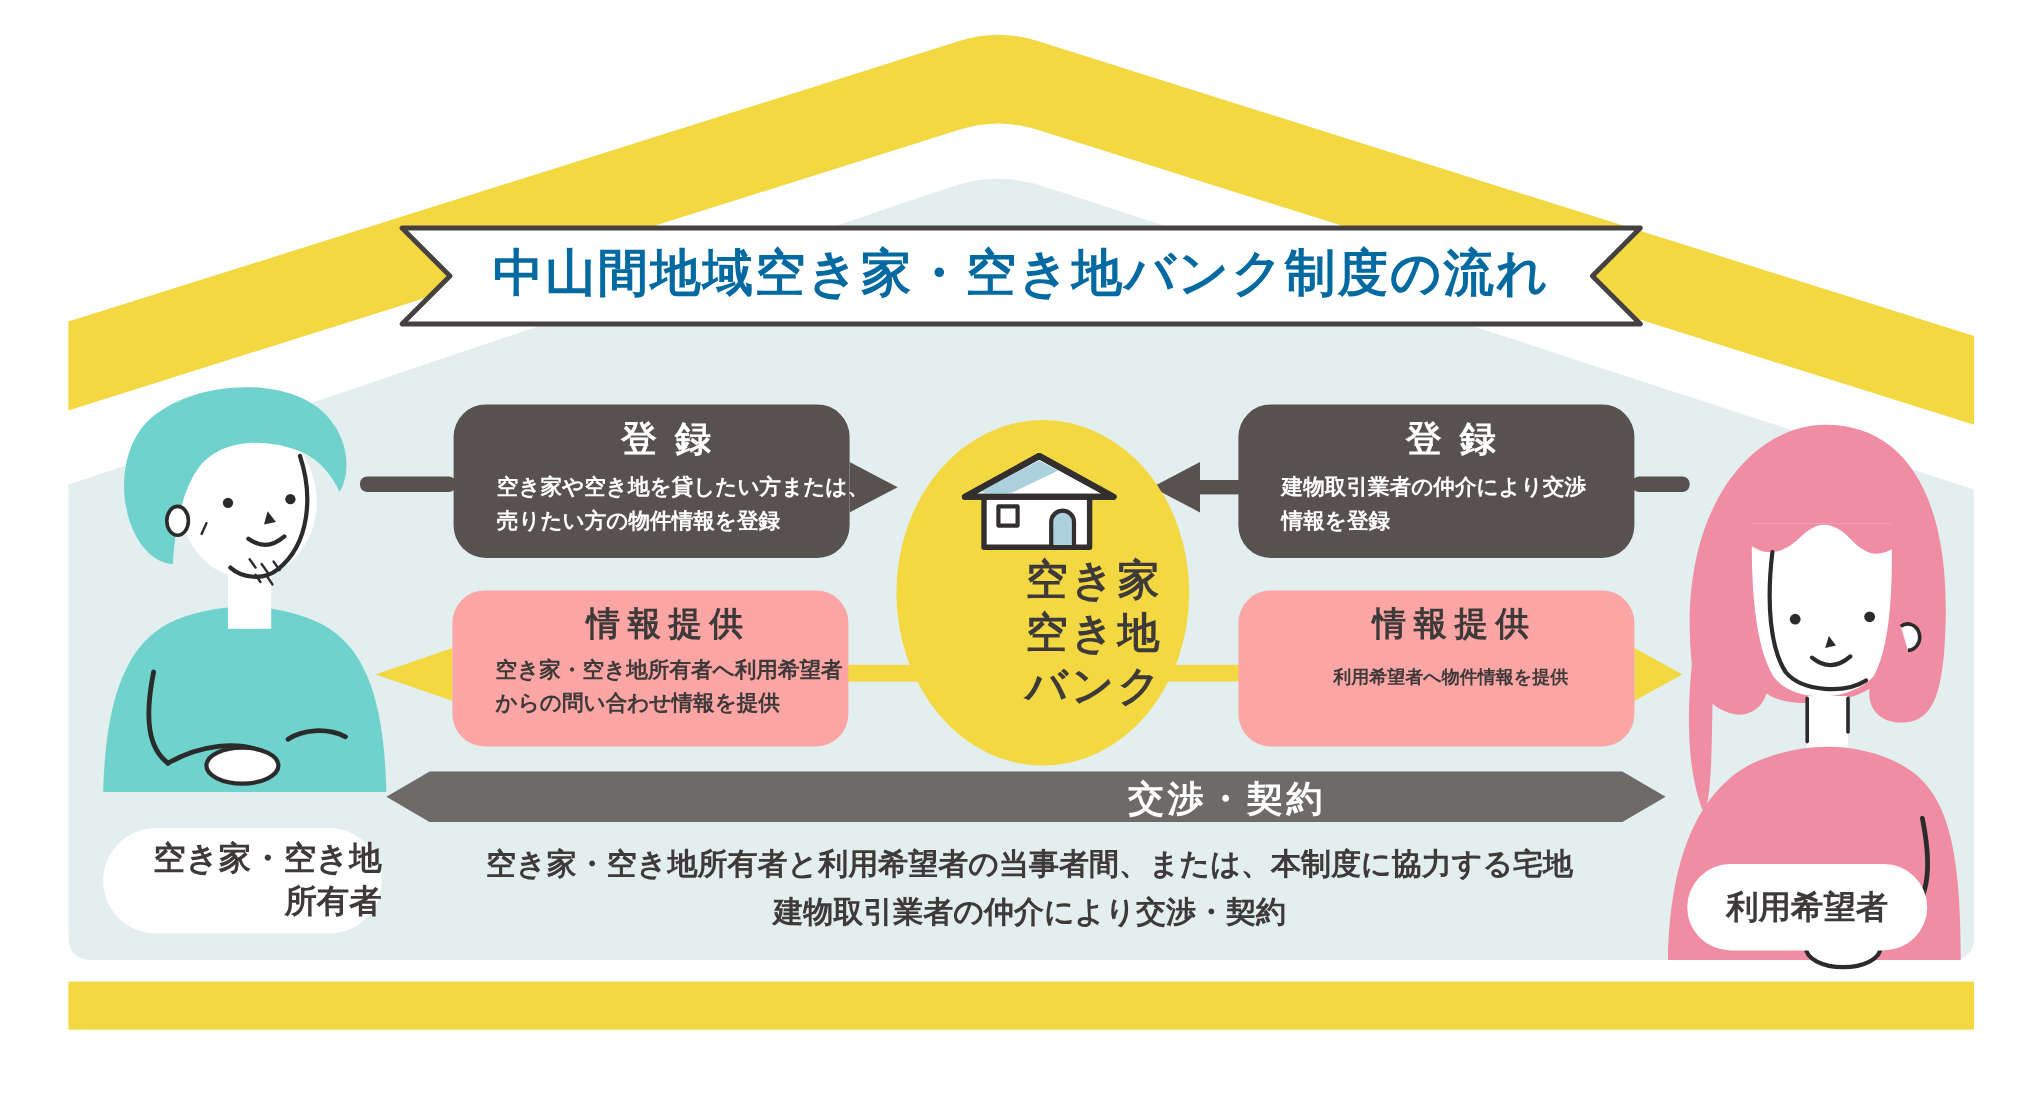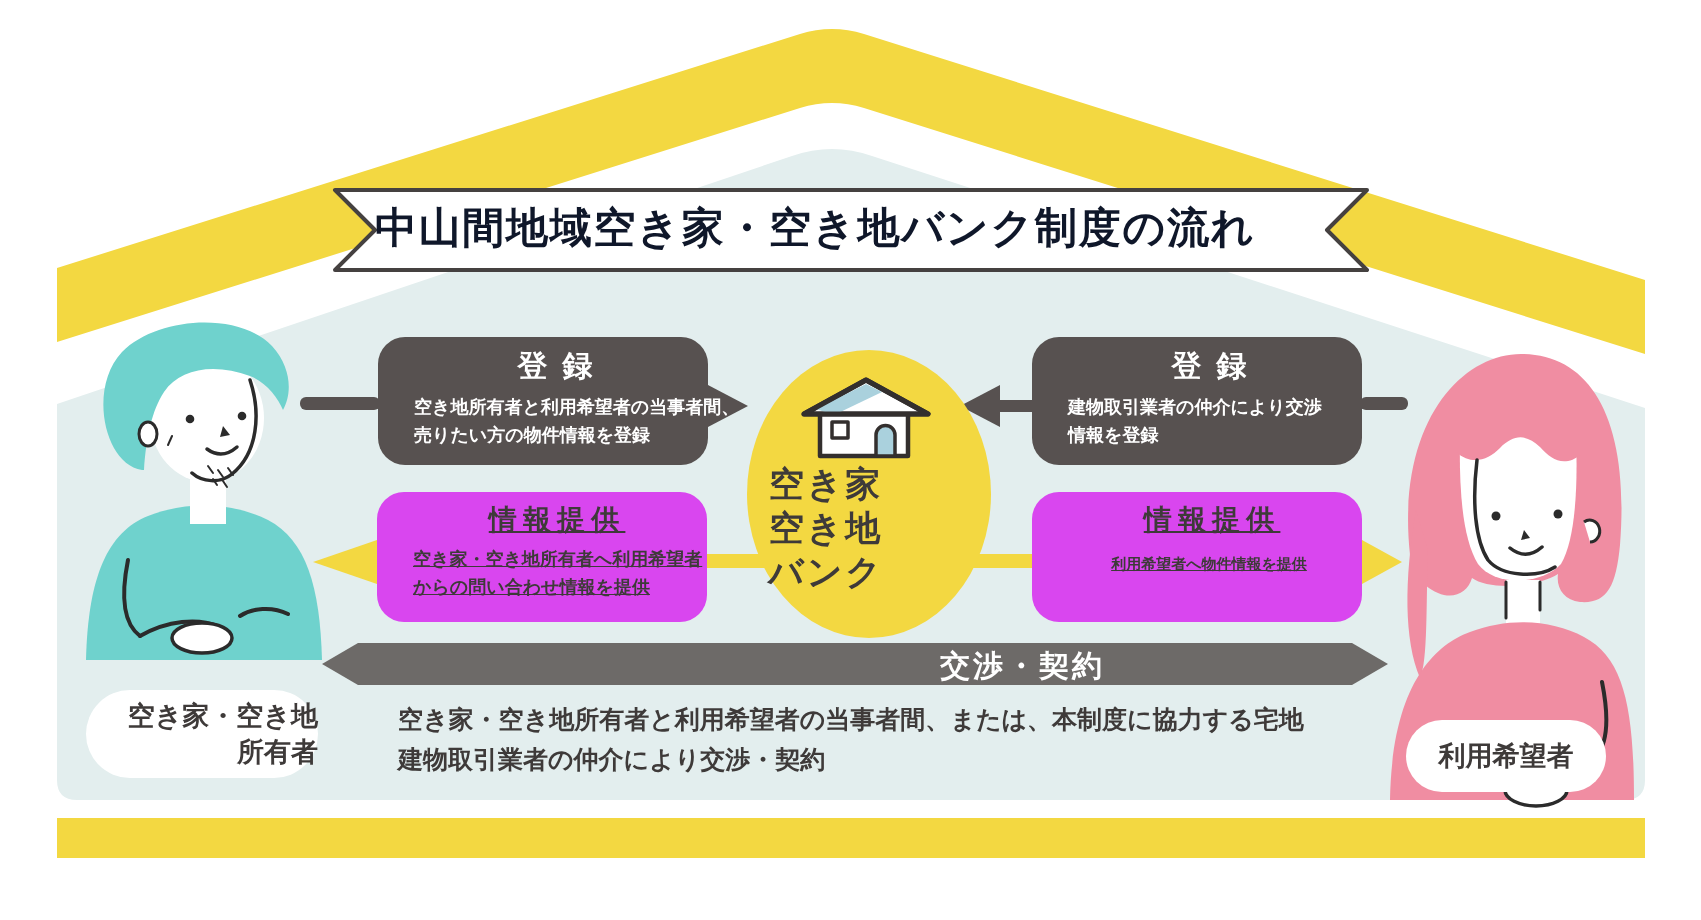--- a/index.html
+++ b/index.html
@@ -1,43 +1,43 @@
 <!DOCTYPE html>
 <html><head>
 <meta charset="utf-8">
 <style>
   html,body{margin:0;padding:0;background:#ffffff;}
   .stage{
     position:relative;width:1701px;height:920px;background:#ffffff;overflow:hidden;
     font-family:"DejaVu Sans","Liberation Sans",sans-serif;color:#3e3a39;
   }
   svg.bg{position:absolute;left:0;top:0;}
-  .txt{position:absolute;}
+  .txt{position:absolute;text-align:center;}
   .line{display:block;white-space:nowrap;}
 
   .banner-text{
-    left:375px;top:200px;width:952px;
-    font-size:42px;font-weight:bold;color:#0f172a;letter-spacing:0.04em;white-space:nowrap;
+    left:375px;top:200px;width:952px;text-align:center;
+    font-size:42px;font-weight:bold;color:#0369a1;letter-spacing:0.04em;white-space:nowrap;
   }
 
   .box{position:absolute;border-radius:27px;box-sizing:border-box;padding-left:24px;}
   .box.gray{background:#575150;color:#ffffff;}
-  .box.yellow{background:#d946ef;color:#3e3a39;text-decoration:underline;}
+  .box.yellow{background:#fca5a5;color:#3e3a39;}
   .box.g-left{left:378px;top:337px;width:330px;height:128px;}
   .box.g-right{left:1032px;top:337px;width:330px;height:128px;}
   .box.y-left{left:377px;top:492px;width:330px;height:130px;}
   .box.y-right{left:1032px;top:492px;width:330px;height:130px;}
   .box-title{text-align:center;font-weight:bold;margin-top:9px;}
   .t-register{font-size:30px;letter-spacing:0.5em;text-indent:0.5em;}
   .t-info{font-size:28px;letter-spacing:0.22em;text-indent:0.22em;}
   .box-body{margin:6px 12px 0;font-size:18px;font-weight:bold;line-height:1.55;}
   .box-body.center{text-align:center;margin-top:14px;font-size:15px;}
 
   .center-text{
-    left:704px;top:462px;width:244px;text-align:center;
+    left:790px;top:462px;width:244px;text-align:center;
     font-size:35px;font-weight:bold;line-height:44px;letter-spacing:0.08em;color:#3e3a39;
   }
 
   .bar-label{
     left:605px;top:646px;width:500px;text-align:right;
     color:#ffffff;font-size:30px;font-weight:bold;letter-spacing:0.1em;white-space:nowrap;
   }
 
   .note{left:398px;top:700px;width:920px;font-size:25px;font-weight:bold;line-height:40px;color:#3e3a39;}
 
@@ -152,21 +152,21 @@
       </g>
       <ellipse cx="168" cy="450" rx="31" ry="16" fill="#ffffff" stroke="#2b2b2b" stroke-width="3.5"></ellipse>
     </g>
   </svg>
 
   <div class="txt banner-text">中山間地域空き家・空き地バンク制度の流れ</div>
 
   <div class="box gray g-left">
     <div class="box-title t-register">登録</div>
     <div class="box-body">
-      <span class="line">空き地所有者と利用希望者の当事者間、</span>
+      <span class="line">空き家や空き地を貸したい方または、</span>
       <span class="line">売りたい方の物件情報を登録</span>
     </div>
   </div>
 
   <div class="box gray g-right">
     <div class="box-title t-register">登録</div>
     <div class="box-body">
       <span class="line">建物取引業者の仲介により交渉</span>
       <span class="line">情報を登録</span>
     </div>

